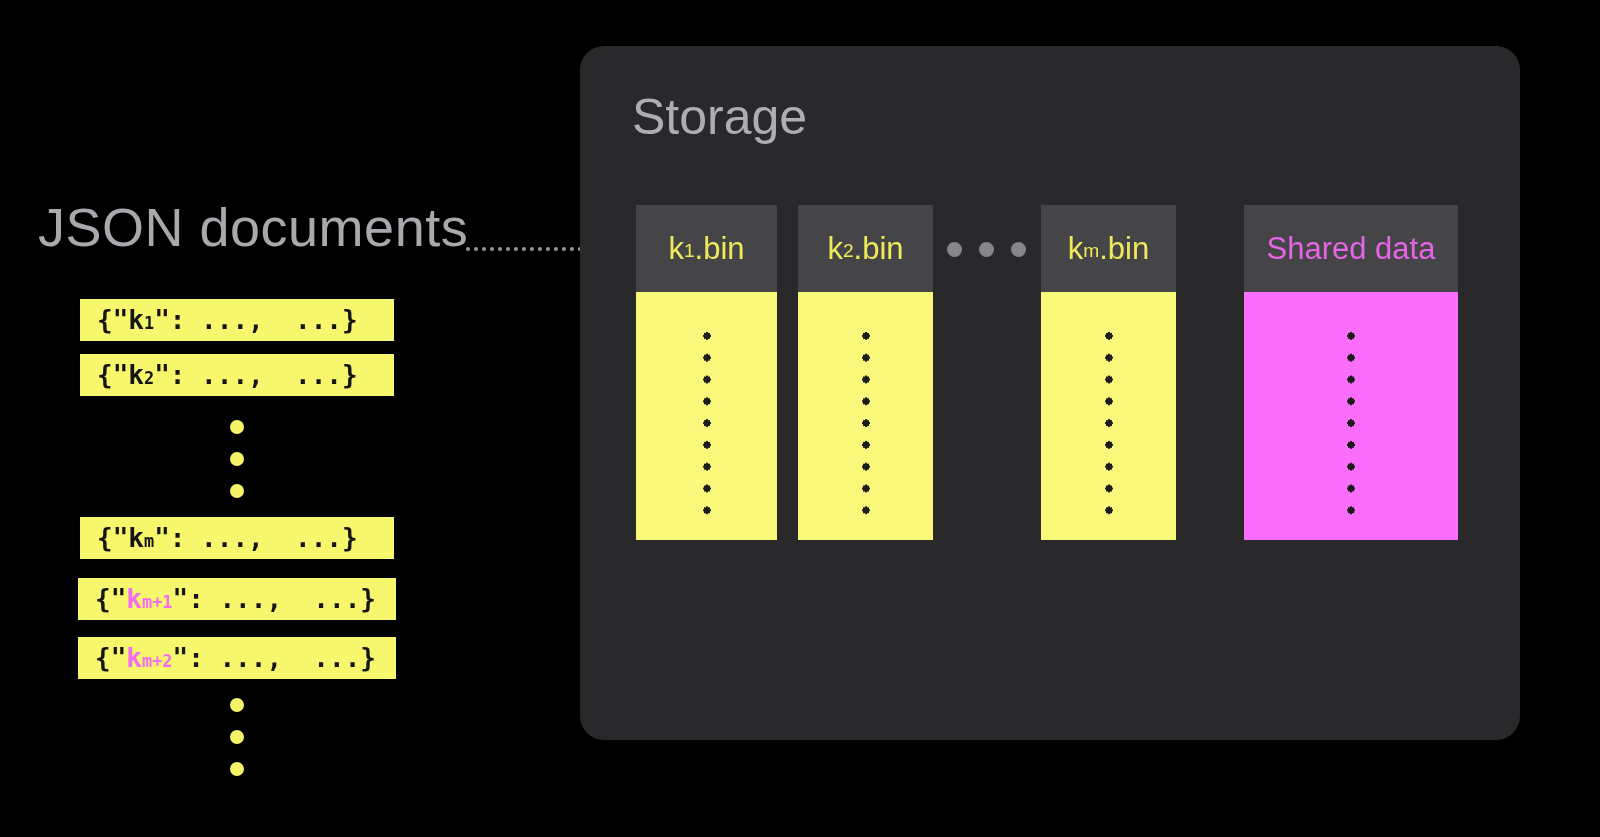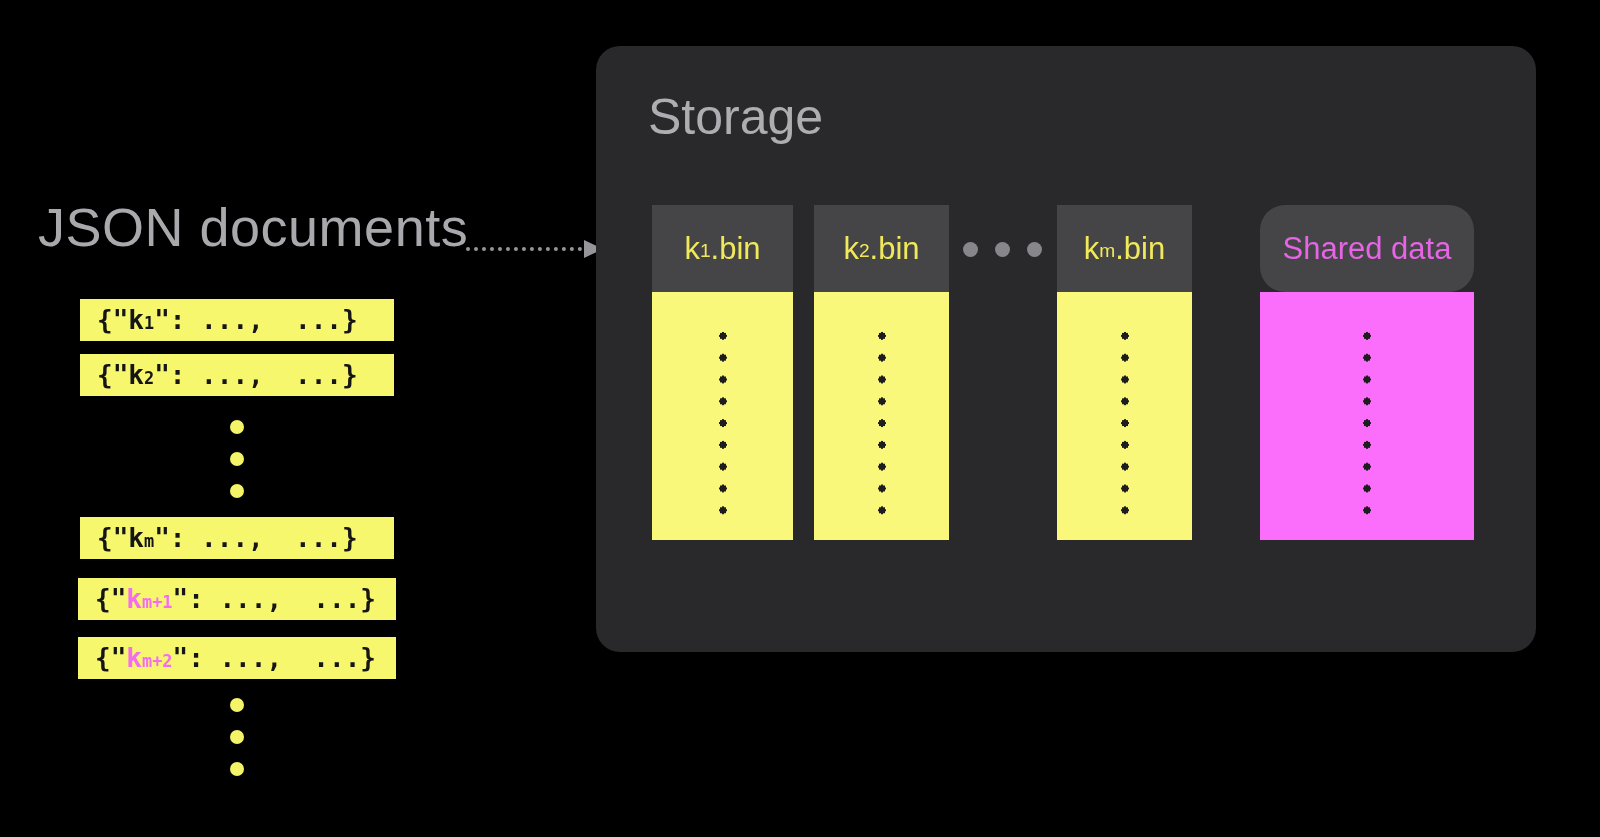--- a/index.html
+++ b/index.html
@@ -98,24 +98,24 @@
     width: 0;
     height: 0;
     border-left: 19px solid #96969a;
     border-top: 9px solid transparent;
     border-bottom: 9px solid transparent;
   }
 
   
   .storage-box {
     position: absolute;
-    left: 596px;
+    left: 580px;
     top: 46px;
     width: 940px;
-    height: 606px;
+    height: 694px;
     background: #29292c;
     border-radius: 24px;
   }
   .storage-title {
     position: absolute;
     left: 52px;
     top: 46px;
     font-size: 50px;
     font-weight: 300;
     color: #aeaeb2;
@@ -138,21 +138,21 @@
     line-height: 1;
   }
   .col-header span, .col-header sub { white-space: pre; }
   .col-header sub {
     font-size: 0.62em;
     vertical-align: baseline;
     position: relative;
     bottom: -0.14em;
     line-height: 0;
   }
-  .col-4 .col-header { color: #e565e5; border-radius: 25px; }
+  .col-4 .col-header { color: #e565e5; }
   .col-body {
     height: 248px;
     background: #f9f87a;
     display: flex;
     justify-content: flex-start;
     flex-direction: column;
     align-items: center;
   }
   .col-4 .col-body { background: #fb6dfb; }
   .dotstrip {

